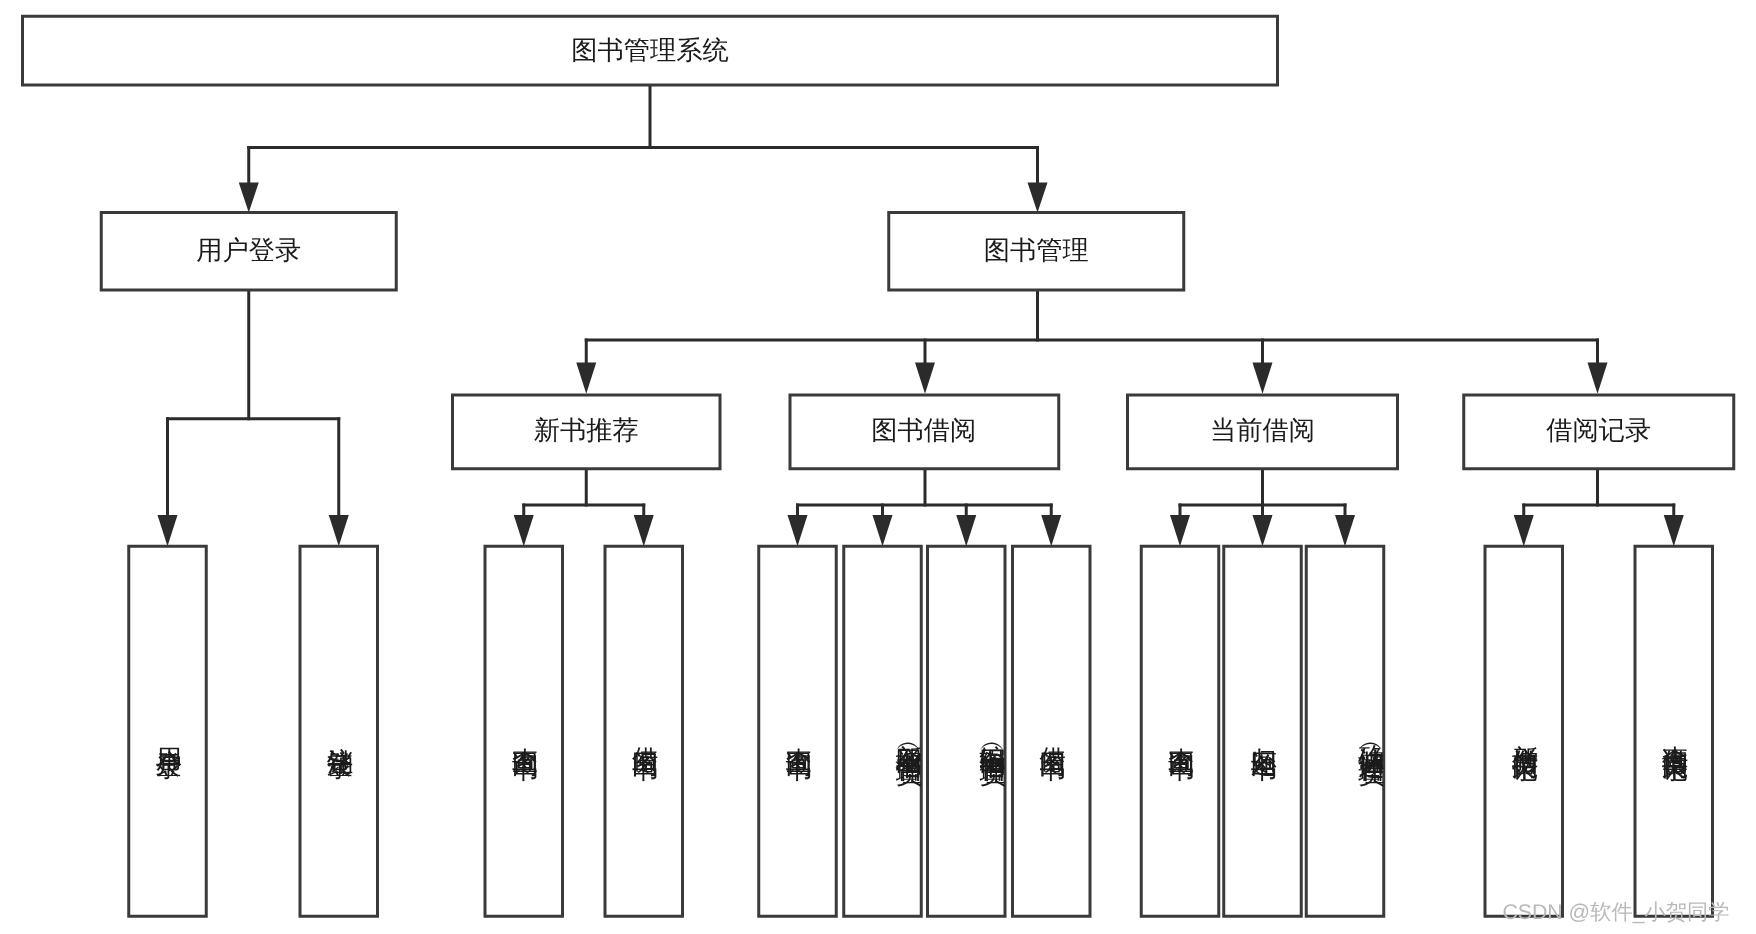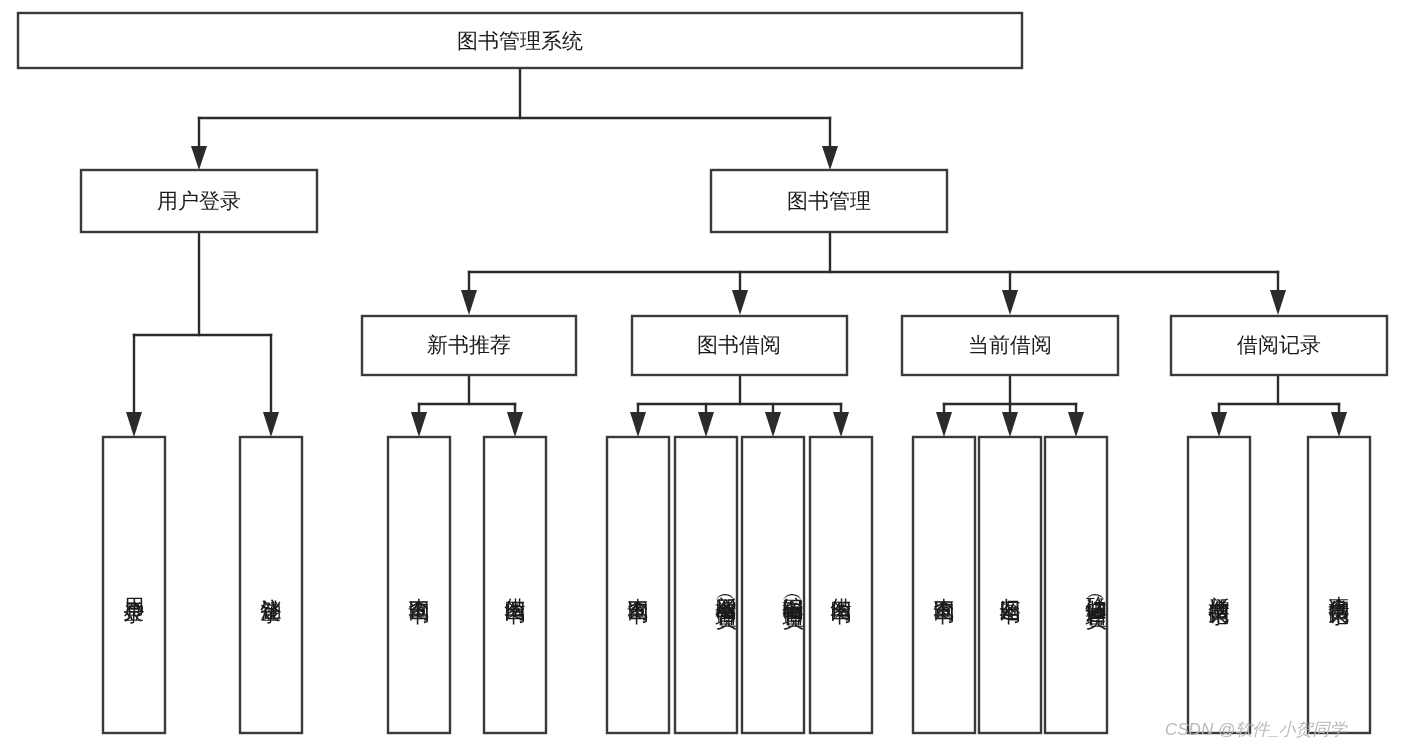--- a/index.html
+++ b/index.html
@@ -216,15 +216,15 @@
   <div class="node-label-v" style="left:742px; top:437px; width:62px; height:296px; align-items:flex-start; padding-top:6px; box-sizing:border-box;">编辑图书（管理员）</div>
   <div class="node-label-v" style="left:810px; top:437px; width:62px; height:296px;">借阅图书</div>
 
   <div class="node-label-v" style="left:913px; top:437px; width:62px; height:296px;">查询图书</div>
   <div class="node-label-v" style="left:979px; top:437px; width:62px; height:296px;">归还图书</div>
   <div class="node-label-v" style="left:1045px; top:437px; width:62px; height:296px; align-items:flex-start; padding-top:6px; box-sizing:border-box;">确认归还（管理员）</div>
 
   <div class="node-label-v" style="left:1188px; top:437px; width:62px; height:296px;">新增借阅记录</div>
   <div class="node-label-v" style="left:1308px; top:437px; width:62px; height:296px;">查询借阅记录</div>
 
-  <div class="watermark" style="left:1165px; top:718px;font-style:italic;">CSDN @软件_小贺同学</div>
+  <div class="watermark" style="left:1202px; top:718px;">CSDN @软件_小贺同学</div>
 
 </div>
 
 </body></html>

